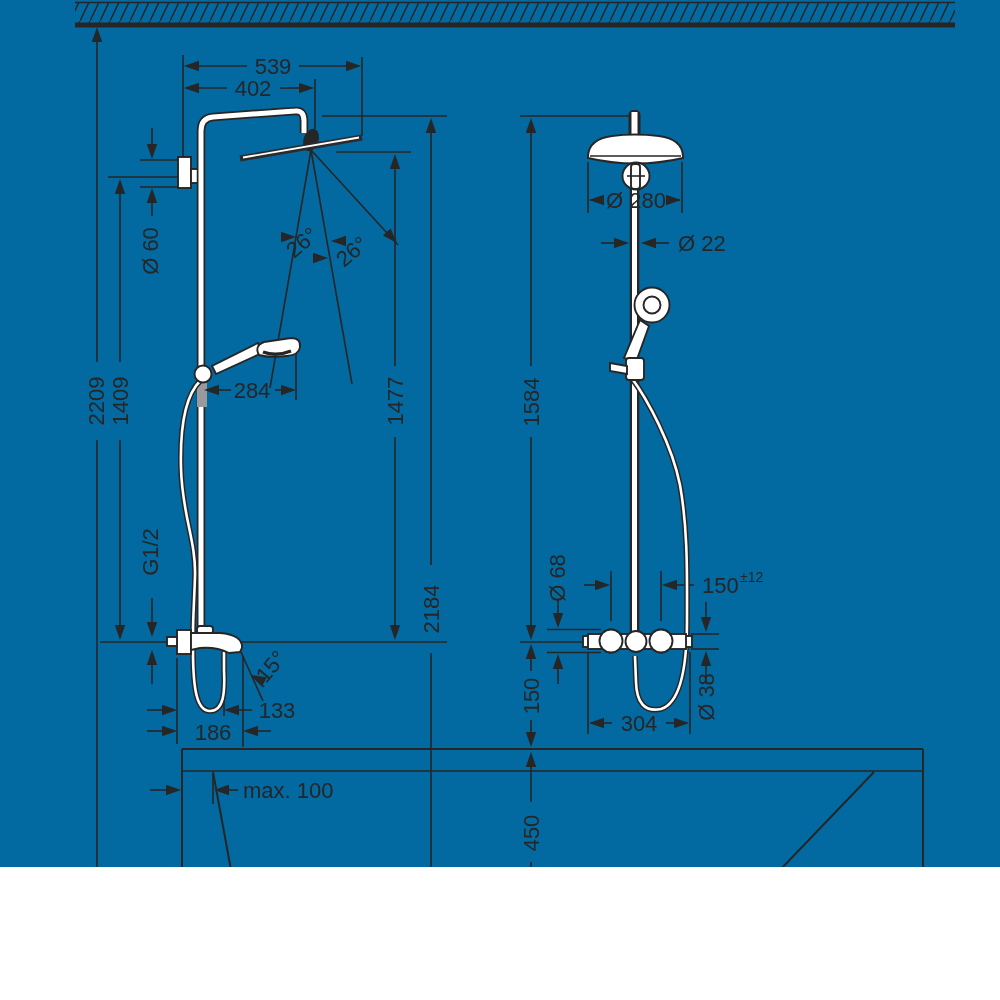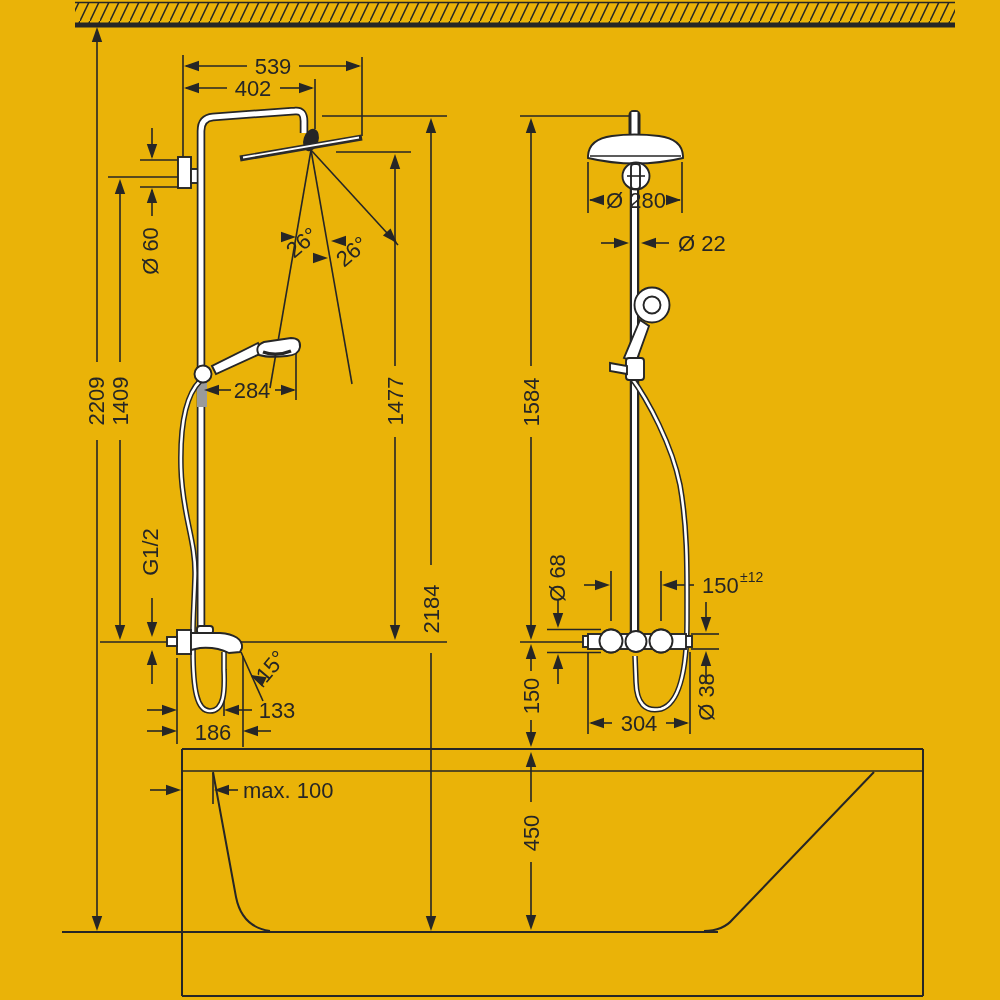--- a/index.html
+++ b/index.html
@@ -1,16 +1,16 @@
 <!DOCTYPE html>
 <html><head>
 <meta charset="utf-8">
 <style>
   html,body{margin:0;padding:0;background:#ffffff;}
-  .stage{width:1000px;height:1000px;position:relative;background:#eab308;overflow:hidden;}
+  .stage{width:1000px;height:867px;position:relative;background:#0369a1;overflow:hidden;}
   svg{display:block;font-family:"Liberation Sans",sans-serif;}
   text{fill:#262626;font-size:22px;font-family:"Liberation Sans",sans-serif;}
   .sup{font-size:14px;}
   .ln{stroke:#262626;stroke-width:1.6;fill:none;}
   .ln2{stroke:#262626;stroke-width:2;fill:none;}
   .obj{stroke:#262626;stroke-width:1.9;fill:#ffffff;}
   .arr{fill:#262626;stroke:none;}
   .mid{text-anchor:middle;}
 </style>
 </head>

